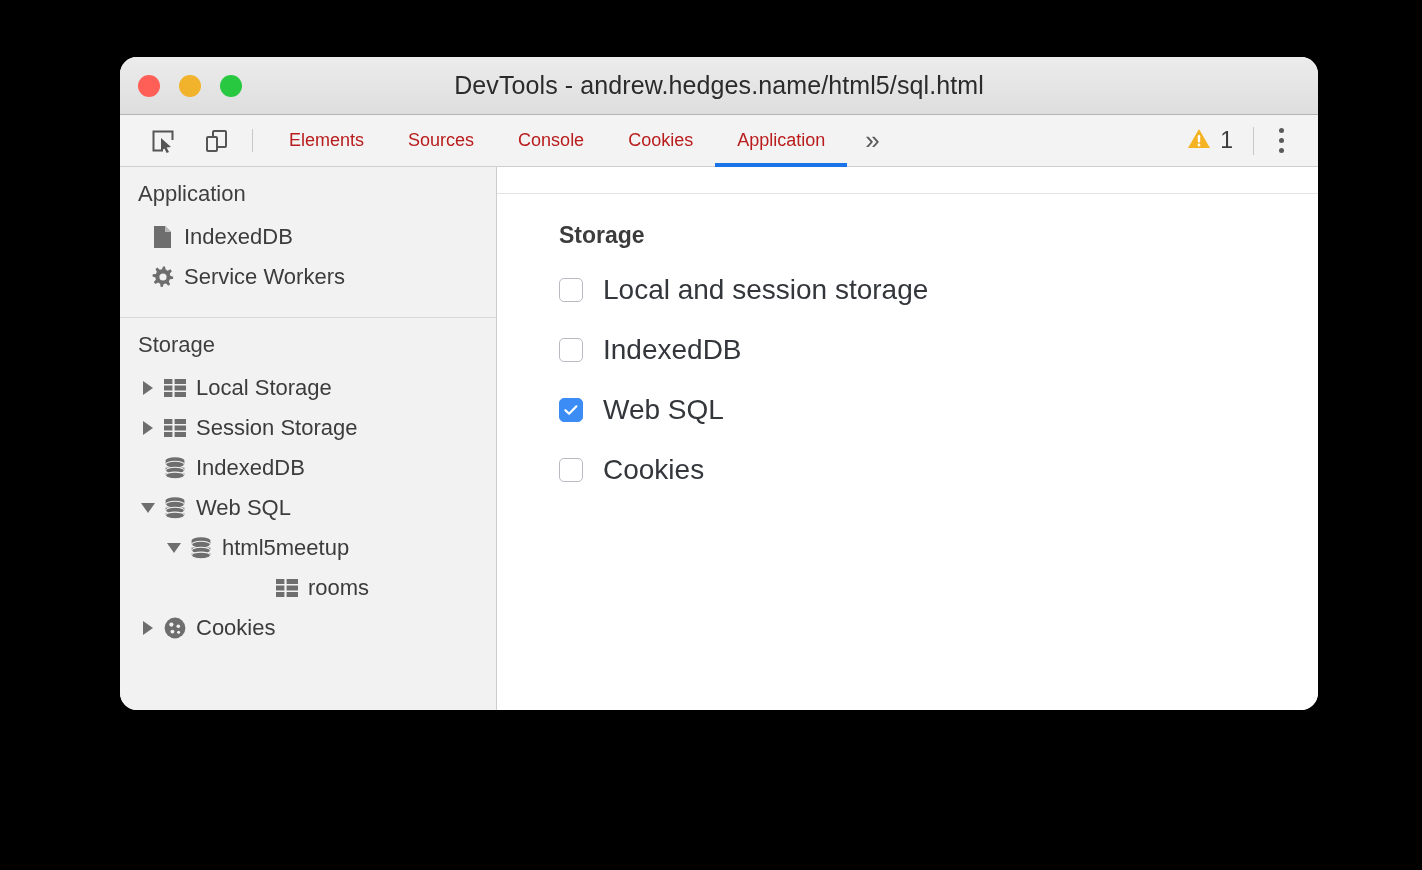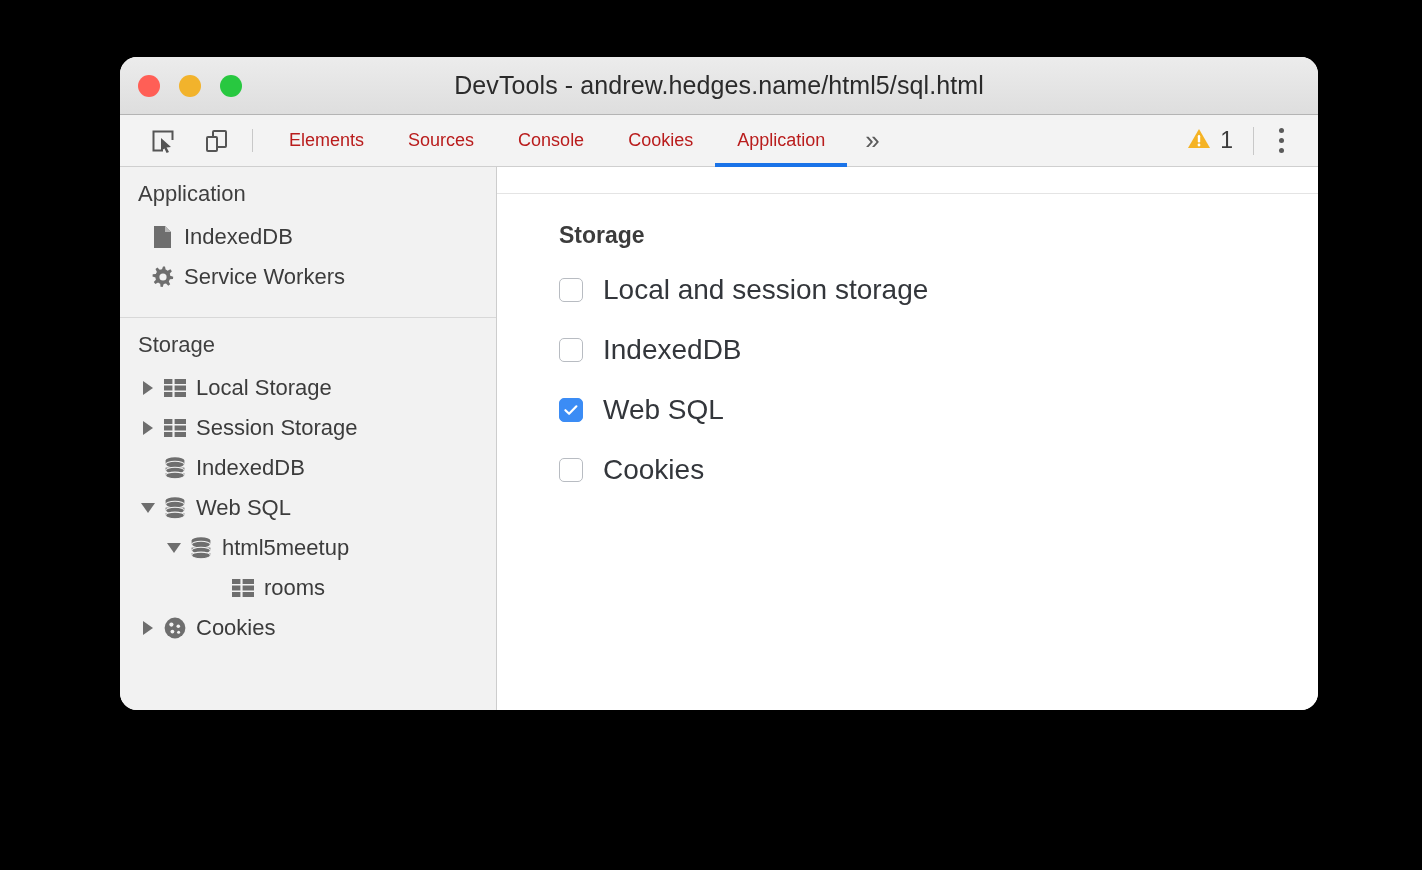--- a/index.html
+++ b/index.html
@@ -216,21 +216,21 @@
     border-top: 10px solid #6e6e6e;
     border-bottom: none;
   }
   .side-divider {
     height: 1px;
     background: #d8d8d8;
     margin-top: 20px;
   }
   .indent-1 { padding-left: 16px; }
   .indent-2 { padding-left: 42px; text-align: center; }
-  .indent-3 { padding-left: 108px; }
+  .indent-3 { padding-left: 108px; margin-left: 44px; }
   .indent-app { padding-left: 28px; }
 
   
   .main-panel {
     flex: 1;
     background: #ffffff;
     display: flex;
     flex-direction: column;
     overflow: hidden;
   }

